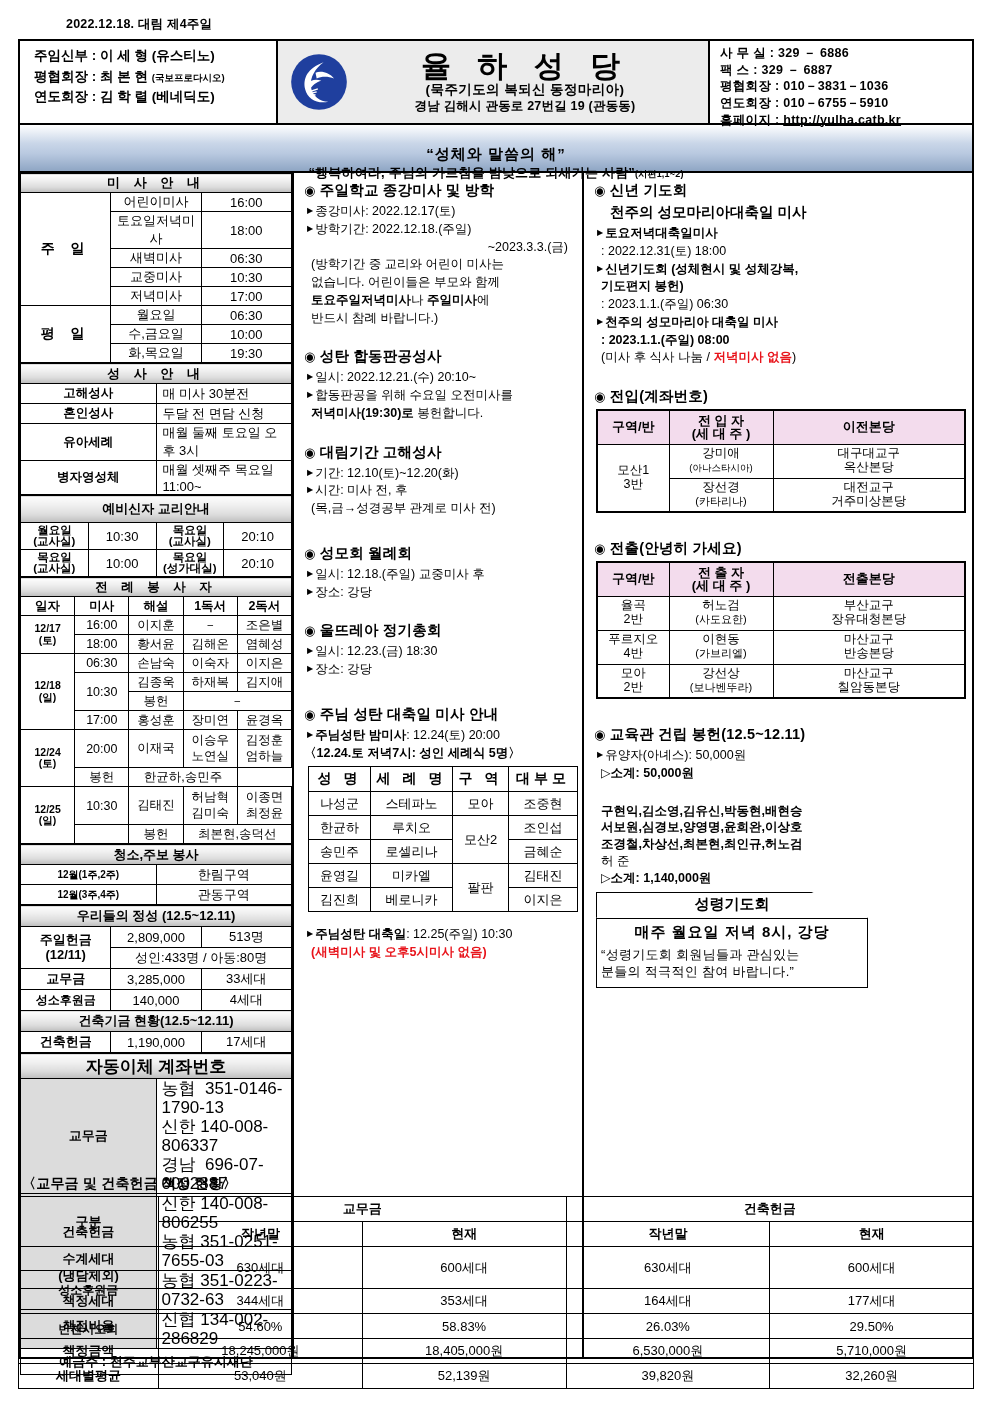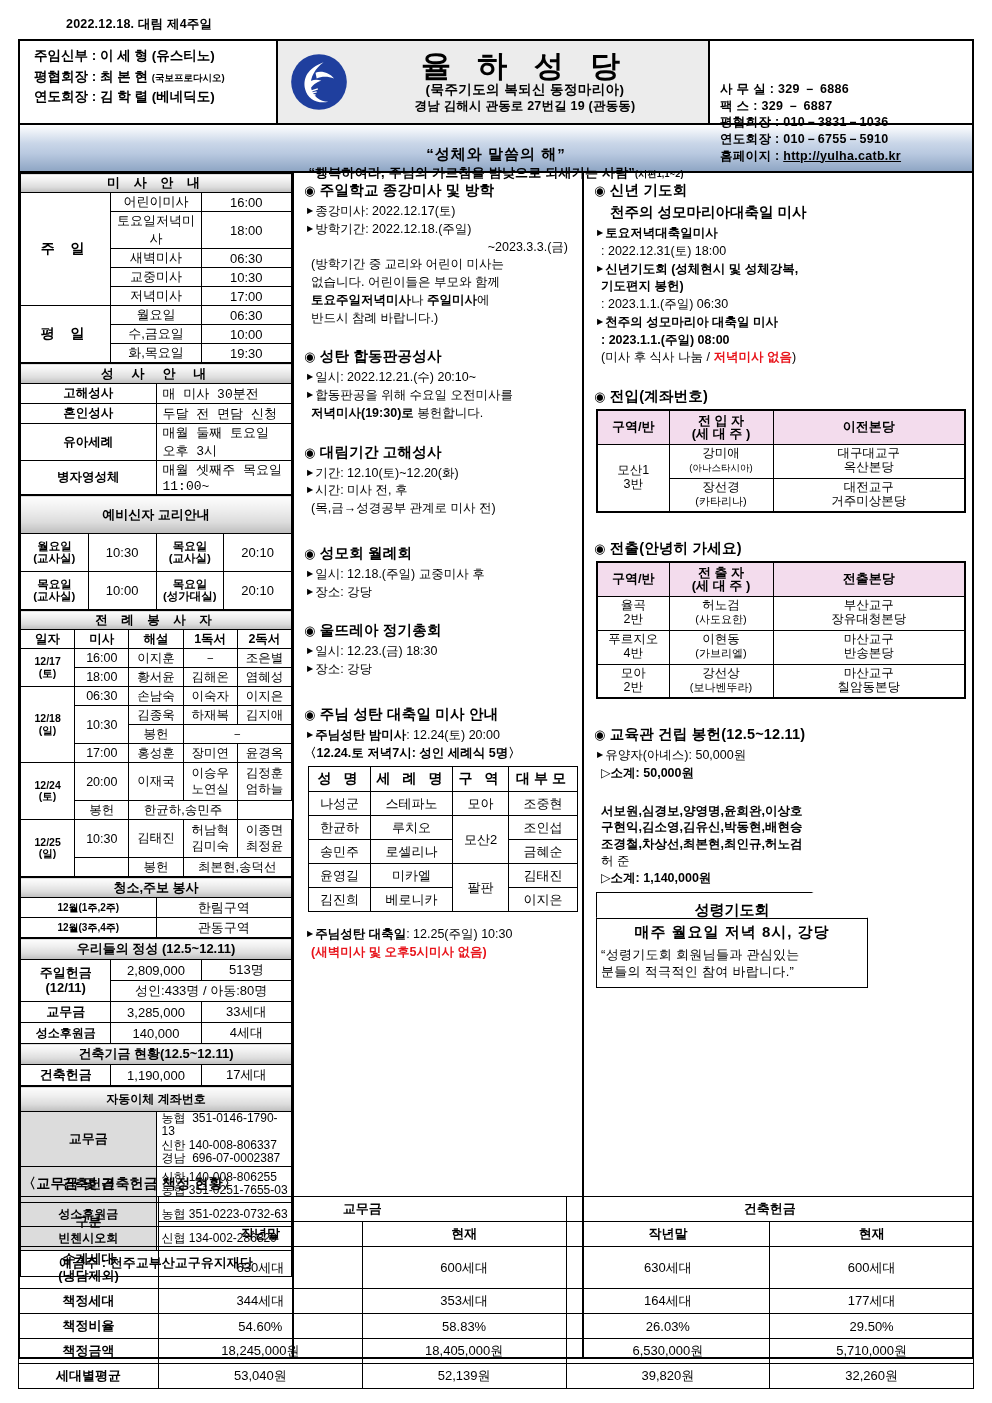--- a/index.html
+++ b/index.html
@@ -21,21 +21,21 @@
   .masthead { display:flex; border: 2.5px solid #000; height: 86px; margin: 0 0 0 0; }
   .mast-left { width: 258px; border-right: 2px solid #000; padding: 5px 0 0 8px; }
   .mast-left .row { font-size: 13.5px; font-weight: bold; line-height: 1.0; padding: 3px 0 4px 6px; white-space: nowrap; }
   .mast-left .row .small { font-size: 9.5px; font-weight: bold; }
   .mast-mid { flex: 1; background: #ececec; display:flex; align-items:center; justify-content:flex-start; position: relative; border-right: 2px solid #000; }
   .logo { width: 58px; height: 58px; margin-left: 12px; flex: none; }
   .mast-mid-txt { flex:1; text-align:center; padding-right: 6px; }
   .church-name { font-size: 30px; font-weight: bold; letter-spacing: 9px; line-height: 1.05; }
   .church-sub { font-size: 13.5px; font-weight: bold; letter-spacing: .4px; line-height: 1.2; }
   .church-addr { font-size: 12.5px; font-weight: bold; letter-spacing: .2px; line-height: 1.3; }
-  .mast-right { width: 262px; padding: 4px 0 0 10px; margin-top: 36px; }
+  .mast-right { width: 262px; padding: 4px 0 0 10px; }
   .mast-right .row { font-size: 12.5px; font-weight: bold; line-height: 1.33; letter-spacing: .3px; white-space: nowrap; }
   .mast-right a { color:#000; text-decoration: underline; }
 
   
   .banner { border: 2.5px solid #000; border-top: none; height: 48px;
             background: linear-gradient(to bottom, #ffffff 0%, #c9d6e8 40%, #b9c9e0 62%, #8fa6c4 100%);
             text-align:center; padding-top: 20px; }
   .banner .l1 { font-size: 15px; font-weight: bold; letter-spacing: 1px; }
   .banner .l2 { font-size: 13px; font-weight: bold; letter-spacing: .2px; }
   .banner .l2 .ref { font-size: 9px; }
@@ -52,32 +52,32 @@
   .hdr-gray { background: linear-gradient(to bottom,#fdfdfd 0%,#efefef 35%,#dcdcdc 70%,#bdbdbd 100%);
               font-weight: bold; letter-spacing: 5px; font-size: 15px; height: 25px; }
   .hdr-gray.nolsp { letter-spacing: 0px; }
   .b { font-weight: bold; }
   .left { text-align:left !important; padding-left: 6px !important; }
   .sm { font-size: 10px; }
 
   
   .mass-tbl td { height: 19px; font-size: 13px; }
   .mass-tbl td.daylbl { font-weight:bold; font-size: 14px; letter-spacing: 6px; }
-  .sac-tbl td { height: 20px; font-size: 13px; font-family: Liberation Mono, monospace; }
+  .sac-tbl td { height: 20px; font-size: 13px; }
   .sac-tbl td.k { font-weight: bold; font-size: 12.5px; }
-  .cat-tbl td { height: 38px; font-size: 13px; }
+  .cat-tbl td { height: 27px; font-size: 13px; }
   .cat-tbl td.k { font-weight: bold; font-size: 11.5px; line-height: 1.0; }
   .lit-tbl td { height: 19px; font-size: 12.5px; }
   .lit-tbl th { height: 19px; font-size: 12.5px; font-weight: bold; border: 1px solid #000; }
   .lit-tbl td.dt { font-weight: bold; font-size: 10.5px; line-height: 1.05; }
   .clean-tbl td { height: 20px; font-size: 13px; }
   .clean-tbl td.k { font-weight:bold; font-size: 10px; }
   .off-tbl td { height: 21px; font-size: 13px; }
   .off-tbl td.k { font-weight:bold; font-size: 13px; }
-  .acct-tbl td { font-size: 12px; }
+  .acct-tbl td { font-size: 17px; }
   .acct-tbl td.k { font-weight:bold; background:#dcdcdc; font-size: 13px; }
   .acct-tbl td.v { text-align:left; padding-left: 5px; line-height: 1.12; }
 
   
   .pad { padding: 8px 8px 0 10px; }
   .nt { margin-bottom: 2px; }
   .nt-h { font-size: 14.5px; font-weight: bold; letter-spacing: .2px; margin-bottom: 3px; }
   .nt-h .bullet { font-size: 13px; }
   .nt-h2 { font-size: 14.5px; font-weight: bold; margin: 0 0 3px 16px; }
   .li { font-size: 12.5px; line-height: 1.42; padding-left: 3px; text-indent: 0; }
@@ -96,21 +96,21 @@
   
   .mv-tbl { width: 272px; margin: 3px 0 0 2px; border: 2px solid #000; }
   .mv-tbl th { background:#f3dced; font-weight:bold; font-size: 13px; height: 34px; line-height:1.05; border:1px solid #000; }
   .mv-tbl td { font-size: 12.5px; height: 34px; line-height: 1.1; }
   .mv-tbl td .pn { font-size: 11px; }
   .mv-tbl td .pn.tiny { font-size: 9.5px; }
 
   
   .hs-wrap { margin: 4px 0 0 2px; width: 272px; }
   .hs-tab { position: relative; border: 1.5px solid #000; border-bottom: none; height: 26px;
-            text-align:center; font-weight:bold; font-size: 15px; padding-top: 8px;
+            text-align:center; font-weight:bold; font-size: 15px; padding-top: 2px;
             clip-path: polygon(0 0, 79% 0, 100% 100%, 100% 100%, 0 100%); }
   .hs-body { border: 1.5px solid #000; padding: 4px 4px 6px 4px; }
   .hs-l1 { text-align:center; font-weight:bold; font-size: 15px; letter-spacing: 1px; margin-bottom: 5px; }
   .hs-l2 { font-size: 13px; line-height: 1.3; letter-spacing: .3px; }
 
   
   .bottom { position: absolute; left: 18px; bottom: 14px; width: 956px; }
   .bt-title { font-size: 14px; font-weight: bold; margin: 0 0 3px 4px; letter-spacing: .2px; }
   .bt-tbl { width: 100%; border-collapse: collapse; table-layout: fixed; }
   .bt-tbl th, .bt-tbl td { border: 1px solid #000; text-align:center; font-size: 13px; height: 25px; }
@@ -573,22 +573,22 @@
 
       <div class="nt">
         <div class="nt-h"><span class="bullet">◉</span> <span>교육관 건립 봉헌(12.5~12.11)</span></div>
         <div class="li"><span class="ar">▶</span><span>유양자(아녜스): 50,000원</span></div>
         <div class="plain b"><span>▷소계: </span><span>50,000원</span></div>
       </div>
 
       <div class="sp18"></div>
 
       <div class="nt">
+        <div class="plain b" style="font-size:12.5px;line-height:1.35">구현익,김소영,김유신,박동현,배현승</div>
         <div class="plain b" style="font-size:12.5px;line-height:1.35">서보원,심경보,양영명,윤희완,이상호</div>
-        <div class="plain b" style="font-size:12.5px;line-height:1.35">구현익,김소영,김유신,박동현,배현승</div>
         <div class="plain b" style="font-size:12.5px;line-height:1.35">조경철,차상선,최본현,최인규,허노검</div>
         <div class="plain" style="font-size:12.5px;line-height:1.35">허  준</div>
         <div class="plain b"><span>▷소계: </span><span>1,140,000원</span></div>
       </div>
 
       <div class="hs-wrap">
         <div class="hs-tab">성령기도회</div>
         <div class="hs-body">
           <div class="hs-l1">매주 월요일 저녁 8시, 강당</div>
           <div class="hs-l2">“성령기도회 회원님들과 관심있는</div>

